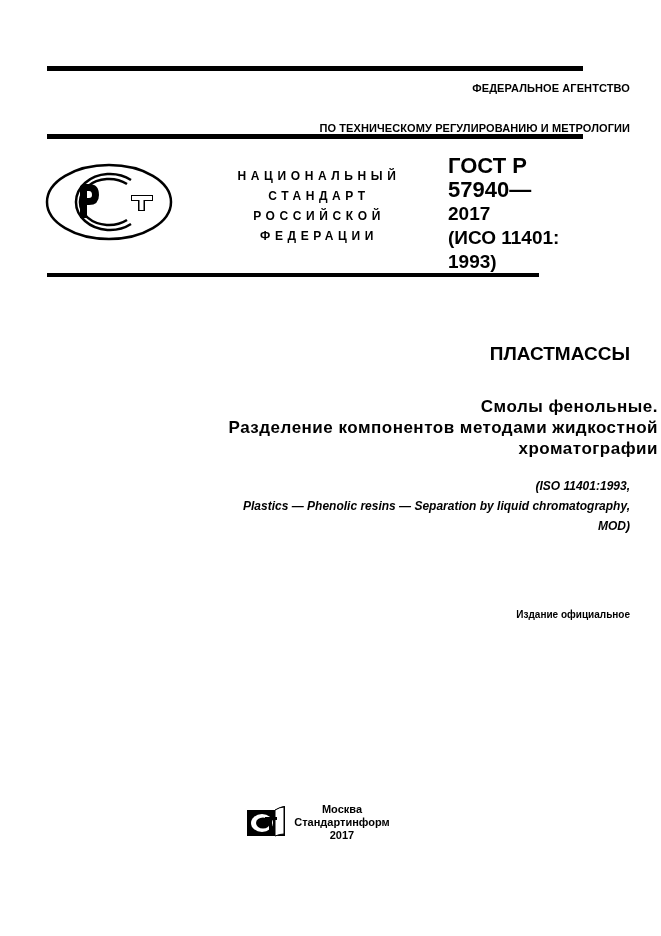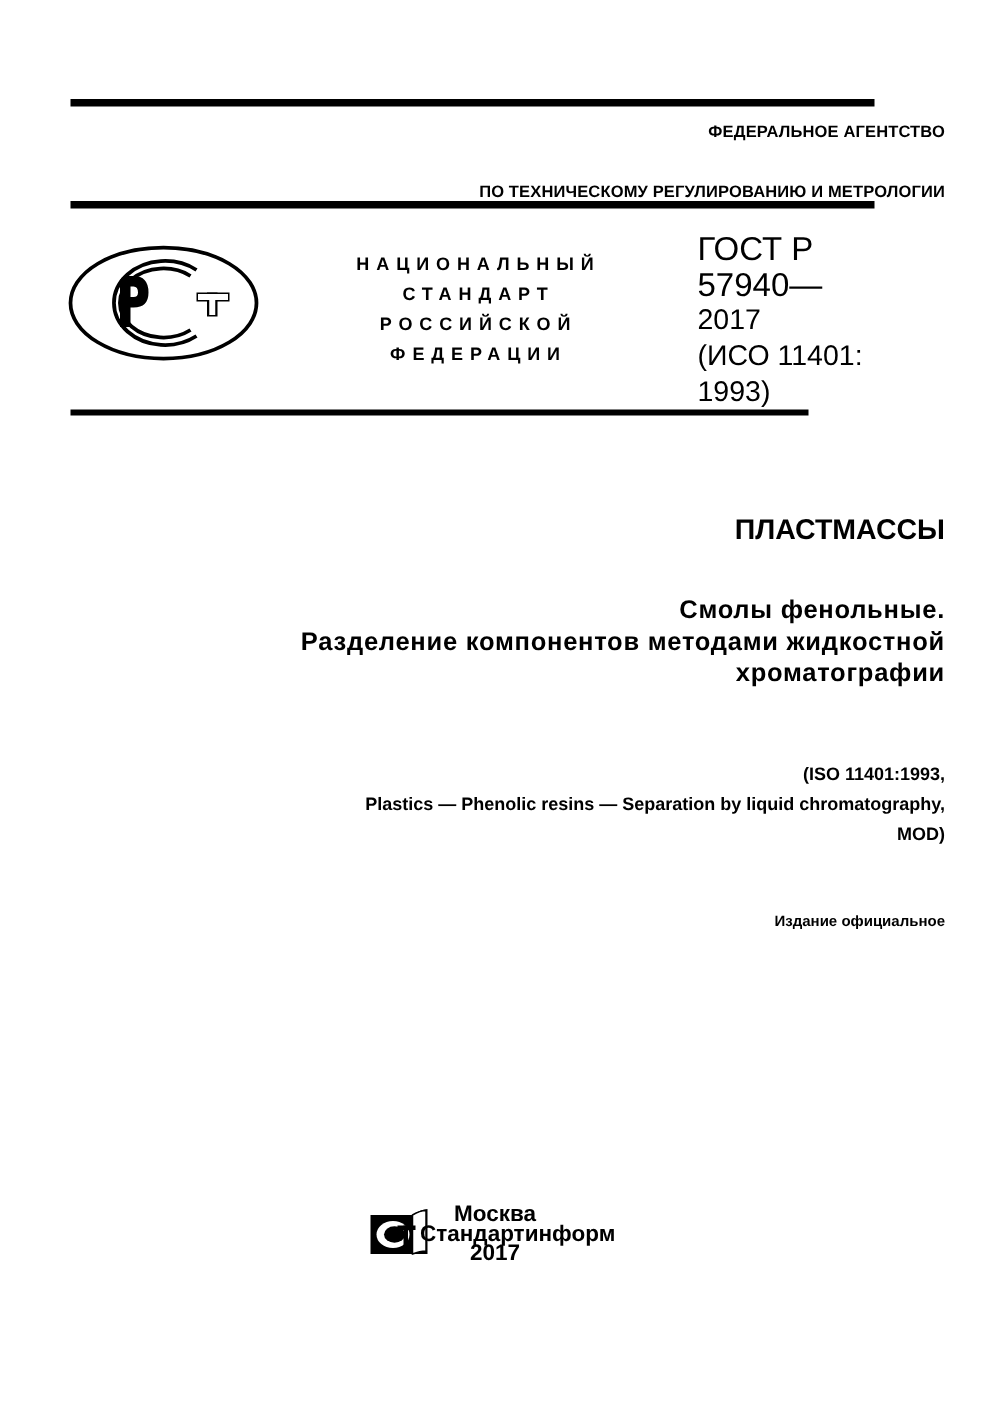--- a/index.html
+++ b/index.html
@@ -2,29 +2,29 @@
 <html><head>
 <meta charset="utf-8">
 <style>
   html, body { margin: 0; padding: 0; background: #ffffff; }
   body { width: 661px; height: 936px; position: relative; overflow: hidden;
          font-family: "Liberation Sans", sans-serif; color: #000; }
   .bar { position: absolute; background: #000; }
   .abs { position: absolute; }
   .agency { left: 0; width: 630px; text-align: right; font-weight: bold; font-size: 11px; letter-spacing: 0.1px; }
   .natstd { left: 228px; width: 182px; text-align: center; font-weight: bold; font-size: 12px; letter-spacing: 4.6px; line-height: 20px; }
-  .gost { left: 465px; font-weight: normal; font-size: 20px; line-height: 24px; }
+  .gost { left: 448px; font-weight: bold; font-size: 20px; line-height: 24px; }
   .gost .big { font-size: 22px; }
   .gost .mid { font-size: 19px; }
   .center { left: 0; width: 630px; text-align: right; font-weight: bold; }
   .title { top: 343px; font-size: 19px; }
-  .subtitle { top: 396px; font-size: 17px; line-height: 21px; letter-spacing: 0.5px; }
-  .iso { top: 506px; font-size: 12px; line-height: 20px; }
+  .subtitle { top: 396px; font-size: 17px; line-height: 21px; letter-spacing: 0.5px; padding-left: 28px; }
+  .iso { top: 476px; font-size: 12px; line-height: 20px; font-style: italic; }
   .edition { top: 609px; font-size: 10px; }
-  .pub { left: 280px; top: 803px; width: 100px; text-align: center; font-weight: bold; font-size: 15px; line-height: 13px; }
+  .pub { left: 292px; top: 803px; width: 100px; text-align: center; font-weight: bold; font-size: 11px; line-height: 13px; }
 </style>
 </head>
 <body>
 
 <div class="bar" style="left:47px;top:66px;width:536px;height:5px;"></div>
 <div class="abs agency" style="top:82px;">ФЕДЕРАЛЬНОЕ АГЕНТСТВО</div>
 <div class="abs agency" style="top:122px;">ПО ТЕХНИЧЕСКОМУ РЕГУЛИРОВАНИЮ И МЕТРОЛОГИИ</div>
 <div class="bar" style="left:47px;top:134px;width:536px;height:5px;"></div>
 
 <div class="abs" style="left:45px;top:162px;width:132px;height:80px;">

